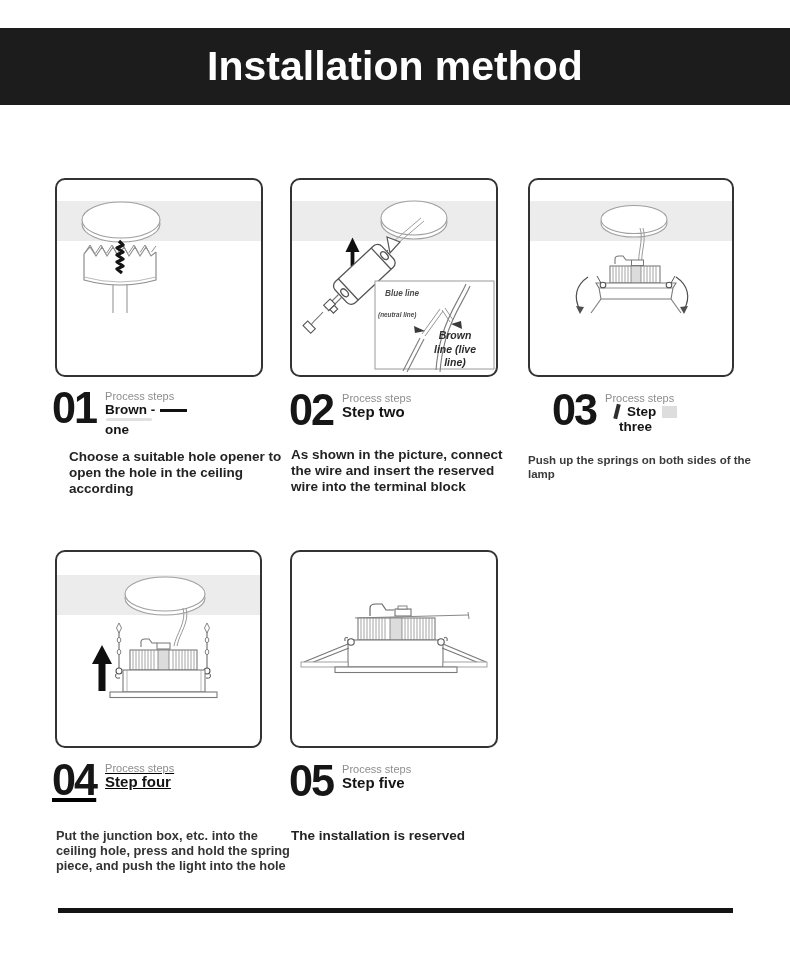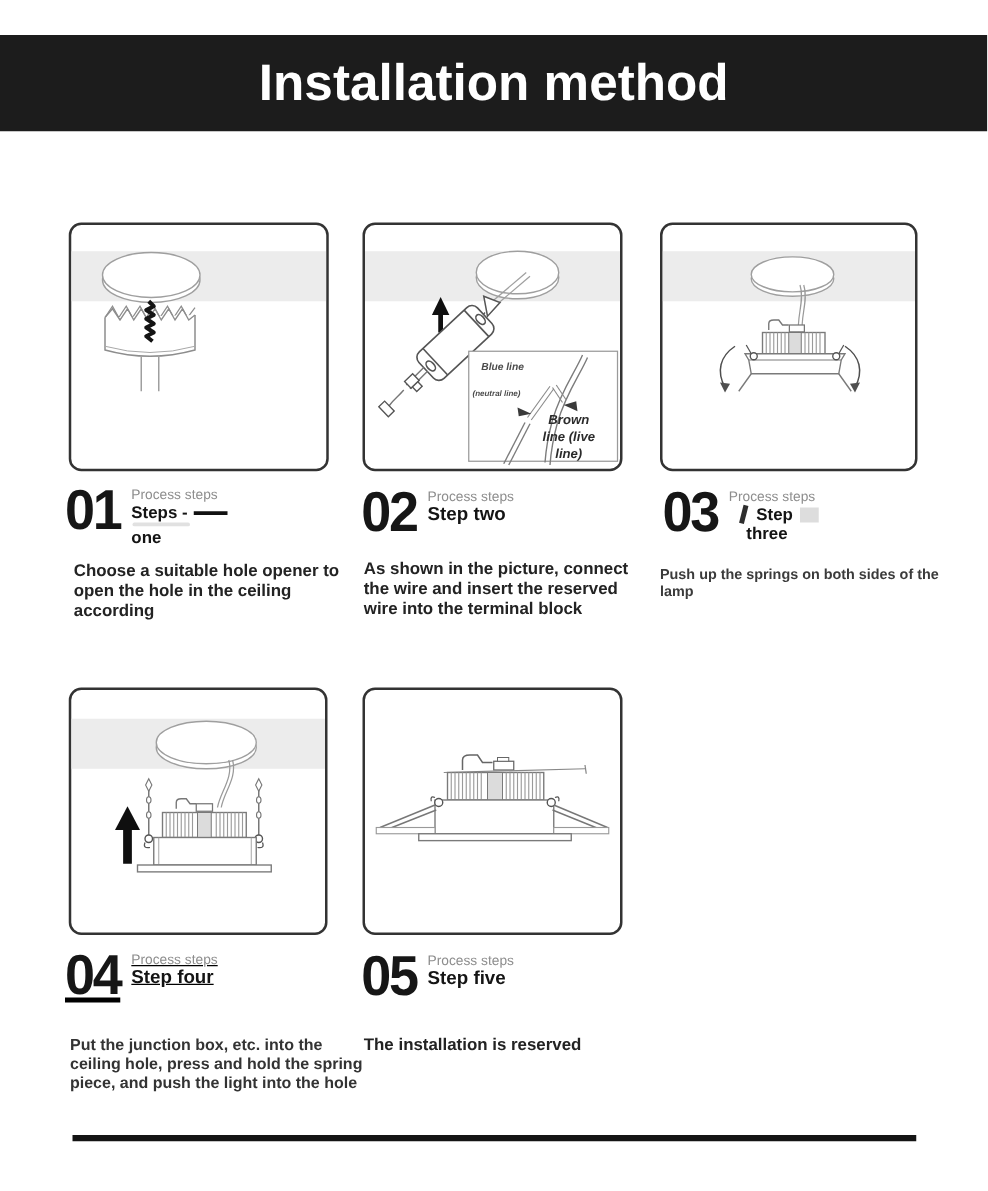--- a/index.html
+++ b/index.html
@@ -243,37 +243,37 @@
       <rect x="151" y="110" width="44" height="5" fill="#fff" stroke="#999" stroke-width="0.9"></rect>
       <rect x="43" y="115" width="122" height="5.5" fill="#fff" stroke="#7a7a7a" stroke-width="1.1"></rect>
     </svg>
   </div>
 
   <div class="step-label" style="left:52px;top:389px;">
     <span class="num">01</span>
     <span class="label-col">
       <div class="kicker">Process steps</div>
       <div class="name name-sm name-row">
-          <span>Steps -</span>
+          <span>Brown -</span>
           <span class="mini-rule"></span>
         </div>
       <div class="smudge"></div>
       <div class="name name-sm">one</div>
     </span>
   </div>
 
   <div class="step-label" style="left:289px;top:391px;">
     <span class="num">02</span>
     <span class="label-col">
       <div class="kicker">Process steps</div>
       <div class="name">Step two</div>
     </span>
   </div>
 
-  <div class="step-label" style="left:530px;top:391px;">
+  <div class="step-label" style="left:552px;top:391px;">
     <span class="num">03</span>
     <span class="label-col">
       <div class="kicker">Process steps</div>
       <div class="name name-sm name-row indent10">
           <span class="ghost-slant"></span>
           <span>Step</span>
           <span class="ghost-faint"></span>
         </div>
       <div class="name name-sm indent10" style="padding-left:14px;">three</div>
     </span>
@@ -288,21 +288,21 @@
   </div>
 
   <div class="step-label" style="left:289px;top:762px;">
     <span class="num">05</span>
     <span class="label-col">
       <div class="kicker">Process steps</div>
       <div class="name">Step five</div>
     </span>
   </div>
 
-  <div class="desc d-lg" style="left:59px;top:449px;width:240px;">
+  <div class="desc d-lg" style="left:69px;top:449px;width:240px;">
     <div>Choose a suitable hole opener to</div>
     <div>open the hole in the ceiling according</div>
   </div>
 
   <div class="desc d-lg" style="left:291px;top:447px;width:225px;">
     <div>As shown in the picture, connect</div>
     <div>the wire and insert the reserved</div>
     <div>wire into the terminal block</div>
   </div>
 

